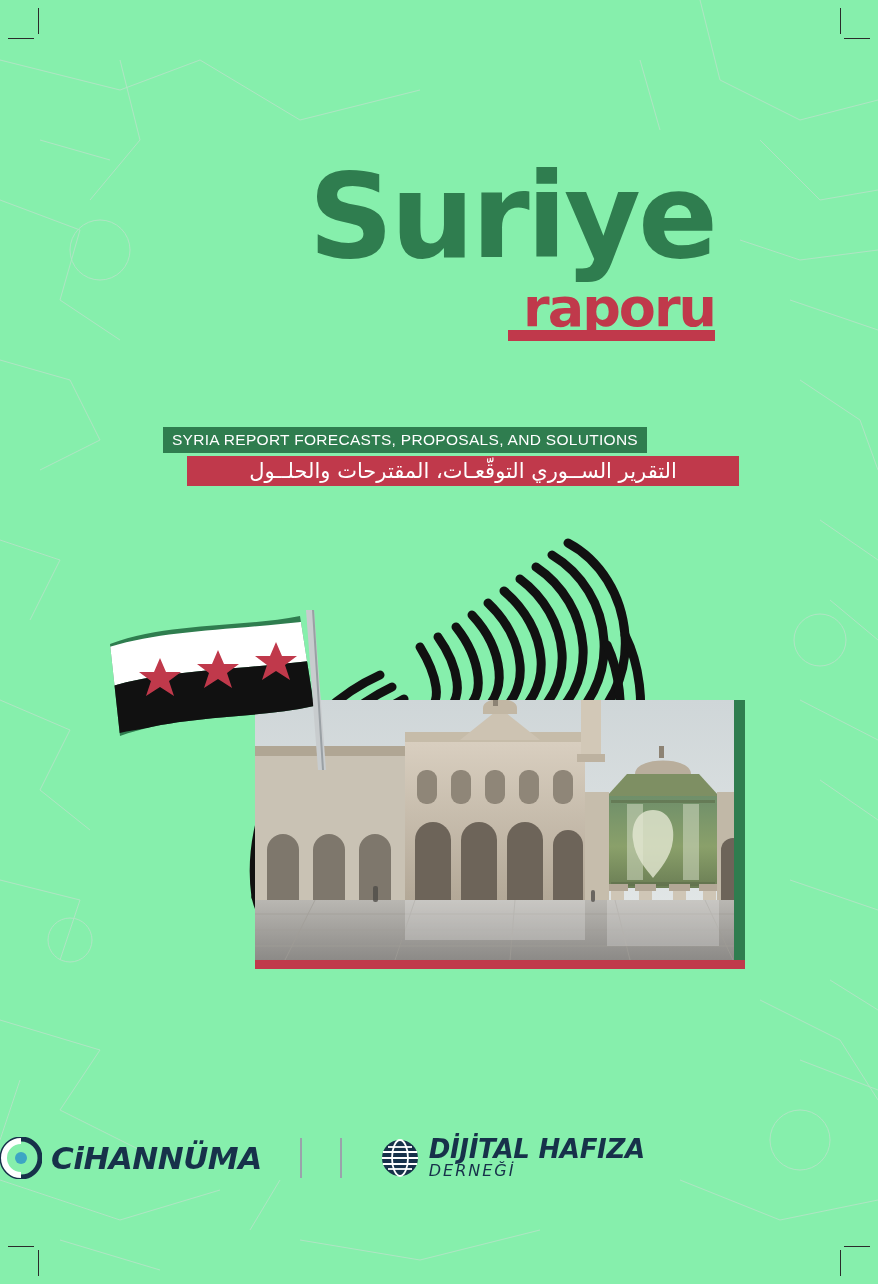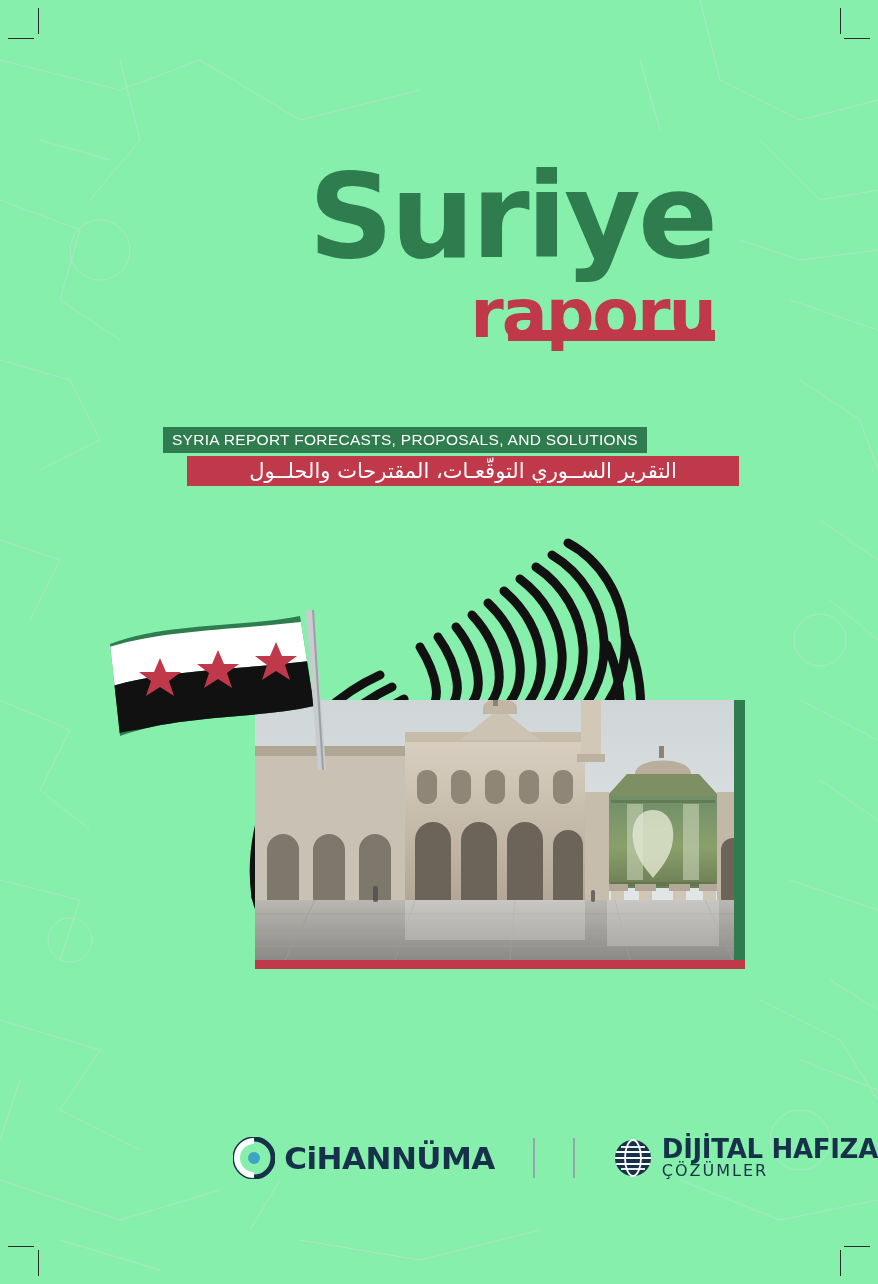--- a/index.html
+++ b/index.html
@@ -49,21 +49,21 @@
     font-weight: bold;
     color: #2f7d4f;
     letter-spacing: -3px;
     font-family: "DejaVu Sans", sans-serif;
     text-align: right;
   }
   .title-sub {
     position: absolute;
     right: 163px;
     top: 122px;
-    font-size: 68px;
+    font-size: 54px;
     line-height: 0.95;
     font-weight: bold;
     color: #c0394b;
     letter-spacing: -2px;
     font-family: "DejaVu Sans", sans-serif;
     text-align: center;
   }
   .red-rule {
     position: absolute;
     left: 508px;
@@ -158,22 +158,23 @@
 
   
   .logos {
     position: absolute;
     left: 0;
     top: 1128px;
     width: 878px;
     height: 60px;
     display: flex;
     align-items: center;
-    justify-content: flex-end;
+    justify-content: flex-start;
     gap: 38px;
+    font-style: italic;
   }
   .logo {
     display: flex;
     align-items: center;
     gap: 9px;
   }
   .logo-text {
     font-weight: bold;
     color: #17314a;
     font-family: "DejaVu Sans", sans-serif;
@@ -462,19 +463,19 @@
           <path d="M3 14 H37"></path>
           <path d="M2 20 H38"></path>
           <path d="M3 26 H37"></path>
           <path d="M8 9 H32"></path>
           <path d="M8 31 H32"></path>
           <ellipse cx="20" cy="20" rx="8" ry="18"></ellipse>
         </g>
       </svg>
       <div class="stack logo-text">
         <span class="line1">DİJİTAL HAFIZA</span>
-        <span class="line2">ÇÖZÜMLER</span>
+        <span class="line2">DERNEĞİ</span>
       </div>
     </div>
 
   </div>
 
 </div>
 
 </body></html>

